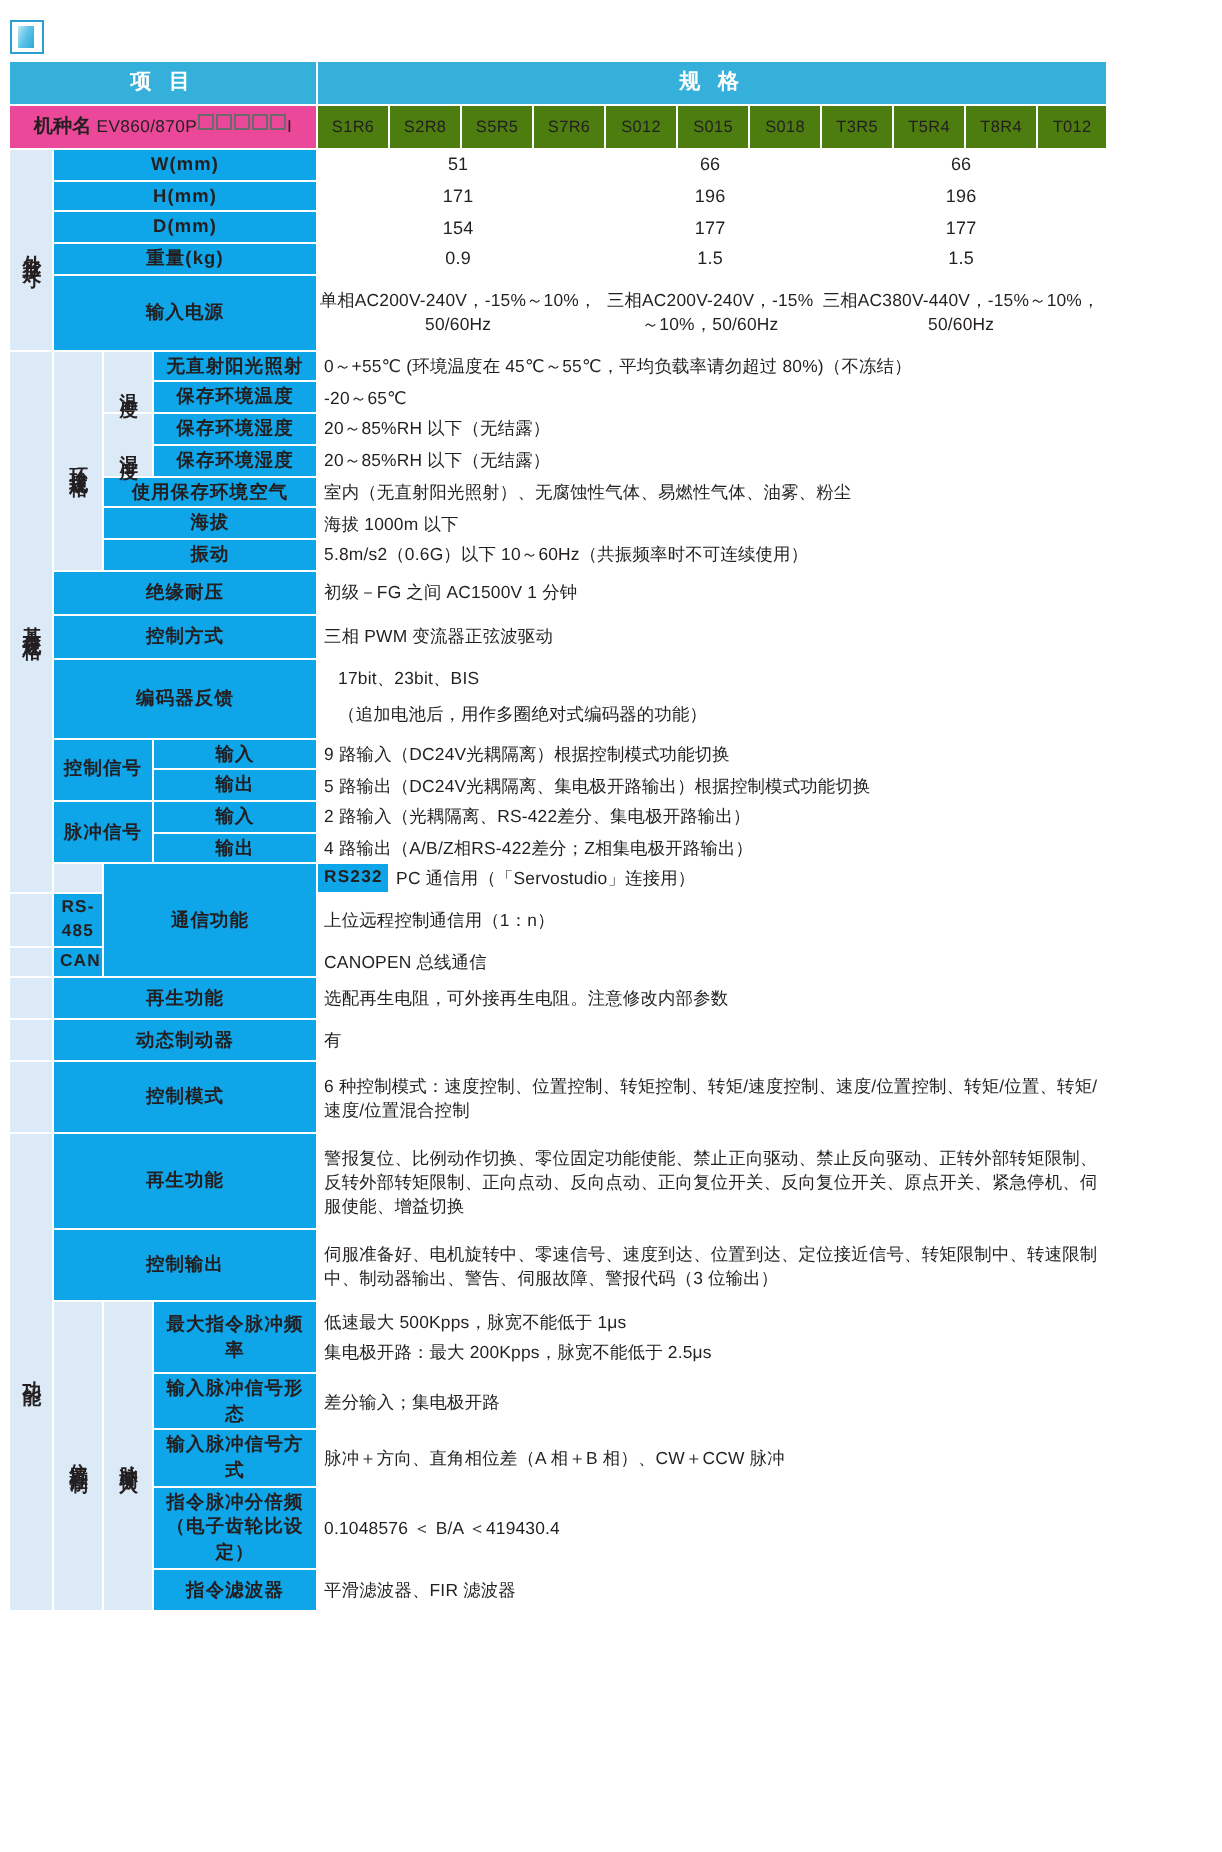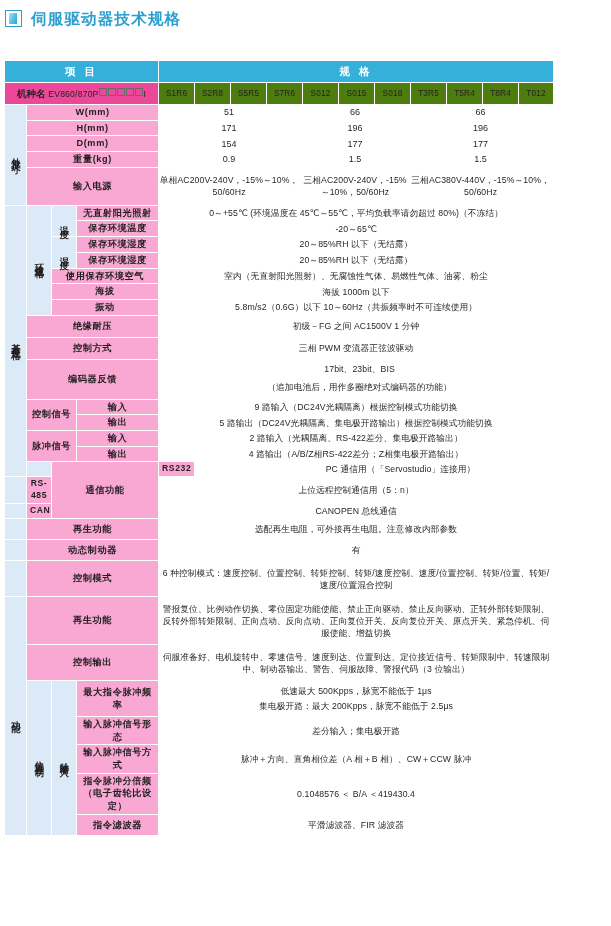--- a/index.html
+++ b/index.html
@@ -39,21 +39,20 @@
     line-height:1;
   }
   
   .tbl-wrap{ padding:0 4px; }
   table.spec{
     border-collapse:collapse;
     table-layout:fixed;
     width:603px;
     font-size:8.6px;
     line-height:1.38;
-    margin-top:30px;
   }
   table.spec td{
     border:1px solid #ffffff;
     padding:1px 3px;
     vertical-align:middle;
     box-sizing:border-box;
   }
   
   .hd{
     background:#35b0da;
@@ -91,21 +90,21 @@
     font-size:9.4px;
     width:22px;
     writing-mode:vertical-rl;
     text-orientation:upright;
     letter-spacing:2.5px;
     padding:4px 0;
     white-space:nowrap;
   }
   
   .lbl{
-    background:#f9a8d4;
+    background:#0ea5e9;
     text-align:center;
     font-weight:bold;
     font-size:9.2px;
     letter-spacing:.6px;
   }
   .lbl-small{font-size:8.6px;font-weight:bold;}
   .lbl2{
     background:#dce9f7;
     text-align:center;
     font-weight:bold;
@@ -113,37 +112,36 @@
     writing-mode:vertical-rl;
     text-orientation:upright;
     letter-spacing:2px;
     width:22px;
     white-space:nowrap;
   }
   .blank{background:#dce9f7;}
   
   .val{
     background:#ffffff;
-    text-align:center;
+    text-align:left;
     padding-left:6px;
     font-size:8.7px;
     letter-spacing:.1px;
   }
   .val.ctr{text-align:center;padding-left:0;}
   .val.num{text-align:center;font-size:9px;padding-left:0;}
   .val .ln{display:block;}
   .val.two{line-height:1.65;}
   .val.enc{line-height:2.05;padding-left:10px;}
 </style>
 </head>
 <body>
 
 <div class="title-bar">
   <div class="title-icon"></div>
-  <div class="title-text">伺服驱动器技术规格</div>
 </div>
 
 <div class="tbl-wrap">
 <table class="spec">
   <colgroup>
     <col style="width:22px">
         <col style="width:25px">
         <col style="width:25px">
         <col style="width:82px">
     <col style="width:36px">
@@ -285,21 +283,21 @@
 
   <tr>
     <td class="blank"></td>
     <td class="lbl" colspan="2" rowspan="3">通信功能</td>
     <td class="lbl lbl-small">RS232</td>
     <td class="val" colspan="11">PC 通信用（「Servostudio」连接用）</td>
   </tr>
   <tr>
     <td class="blank"></td>
     <td class="lbl lbl-small">RS-485</td>
-    <td class="val" colspan="11">上位远程控制通信用（5：n）</td>
+    <td class="val" colspan="11">上位远程控制通信用（1：n）</td>
   </tr>
   <tr>
     <td class="blank"></td>
     <td class="lbl lbl-small">CAN</td>
     <td class="val" colspan="11">CANOPEN 总线通信</td>
   </tr>
 
   <tr style="height:21px">
     <td class="blank"></td>
     <td class="lbl" colspan="3">再生功能</td>

